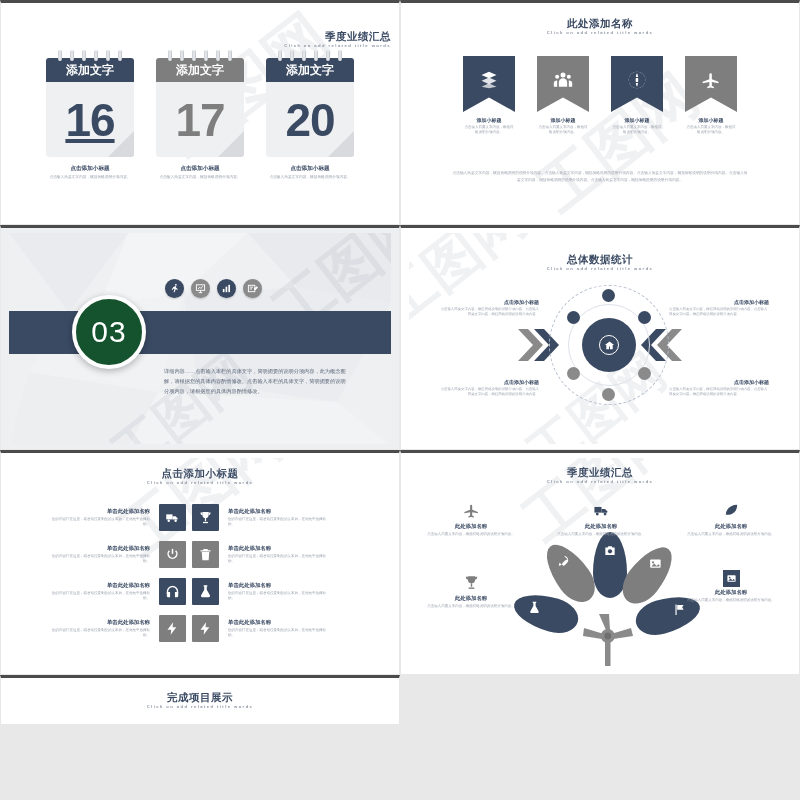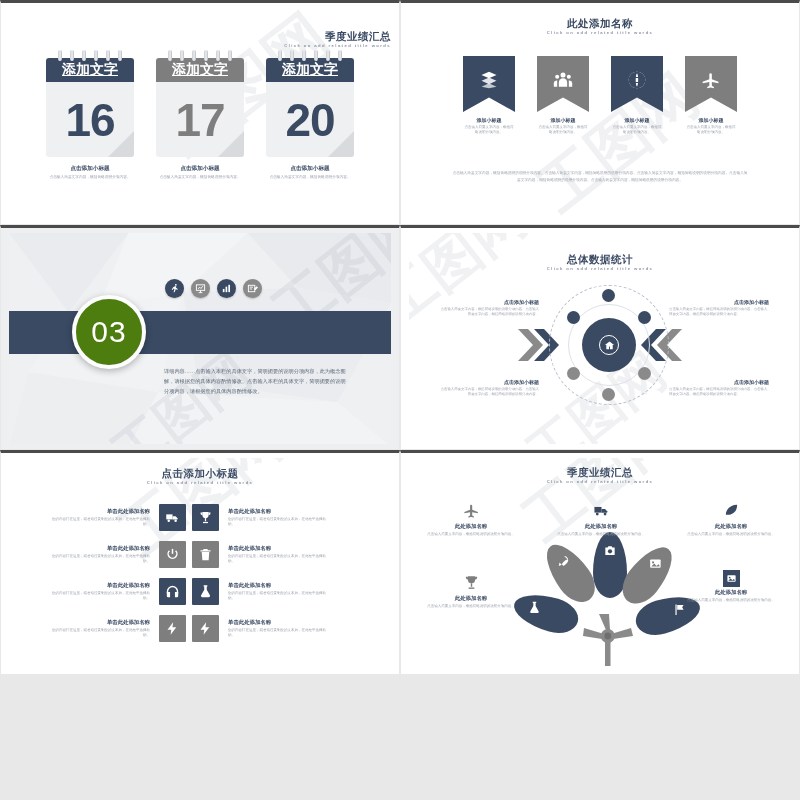--- a/index.html
+++ b/index.html
@@ -31,22 +31,22 @@
   .wm { position:absolute; pointer-events:none; color:rgba(140,150,165,.13);
         font-weight:bold; transform:rotate(-38deg); white-space:nowrap; }
 
   
   .cals{ position:absolute; left:0; right:0; top:42px; display:flex; justify-content:center; gap:22px;}
   .cal{ width:88px; }
   .rings{ display:flex; justify-content:space-around; padding:0 8px; height:11px;}
   .rings i{ display:block; width:3.4px;height:11px;border-radius:2px;
             background:linear-gradient(to right,#c9ccd1,#eceef1 55%,#b7bbc2); }
   .cal-head{ height:24px; display:flex;align-items:center;justify-content:center;
-             color:#fff;font-size:14px;font-weight:bold; margin-top:-3px;
-             border-radius:3px 3px 0 0;text-decoration:underline;}
+             color:#fff;font-size:12px;font-weight:bold; margin-top:-3px;
+             border-radius:3px 3px 0 0;}
   .cal-body{ height:75px; background:#eff0f1; border-radius:0 0 3px 3px;
              display:flex;align-items:center;justify-content:center; position:relative; overflow:hidden;}
   .cal-body b{ font-size:46px; line-height:46px; font-weight:bold; letter-spacing:-1px;}
   .cal-body:after{ content:""; position:absolute; right:0;bottom:0;
             border-width:0 0 26px 26px; border-style:solid;
             border-color:transparent transparent #d8dadd transparent; }
   .cal-cap{ text-align:center; margin-top:8px; }
   .cal-cap h4{ font-size:5.6px;color:#3a4a63;font-weight:bold;margin-bottom:2px;}
   .cal-cap p{ font-size:3.7px;line-height:5.4px;color:#9aa1ad;}
 
@@ -60,21 +60,21 @@
   .ban h4{ text-align:center; font-size:5px;font-weight:bold;color:#3a4a63; margin-top:5px;}
   .ban p{ text-align:center; font-size:3.5px;line-height:5.2px;color:#9aa1ad; margin-top:2px;}
   .bfoot{ position:absolute; left:42px;right:42px;top:162px; text-align:center;
           font-size:3.7px; line-height:7.4px; color:#9aa1ad;}
 
   
   .divider{ background:#eeeff1; }
   .poly{ position:absolute; inset:0; }
   .band{ position:absolute; left:0;right:0; top:78px; height:43px; background:#3a4a63; }
   .badge{ position:absolute; left:63px; top:62px; width:74px;height:74px;border-radius:50%;
-          background:#4d7c0f; border:4px solid #fdfdfd; box-shadow:0 2px 7px rgba(0,0,0,.28);
+          background:#14532d; border:4px solid #fdfdfd; box-shadow:0 2px 7px rgba(0,0,0,.28);
           display:flex;align-items:center;justify-content:center; color:#fff;
           font-size:30px; font-weight:300; letter-spacing:1px;}
   .dtitle{ position:absolute; left:155px; top:87px; color:#fff; font-size:20px; font-weight:bold; letter-spacing:2px;}
   .dbody{ position:absolute; left:155px; top:133px; width:185px; font-size:5.2px; line-height:10px; color:#5d6879;}
   .dicons{ position:absolute; left:156px; top:46px; display:flex; gap:7px;}
   .dicons .dc{ width:19px;height:19px;border-radius:50%; display:flex;align-items:center;justify-content:center;
                box-shadow:0 1px 2px rgba(0,0,0,.2);}
   .dicons .dc svg{ width:11px;height:11px; color:#fff;}
 
   
@@ -149,21 +149,21 @@
             <div class="rings">
                   <i></i>
                   <i></i>
                   <i></i>
                   <i></i>
                   <i></i>
                   <i></i>
                 </div>
             <div class="cal-head" style="background:#3a4a63;">添加文字</div>
             <div class="cal-body">
-              <b style="color:#3a4a63;">16</b>
+              <b style="color:#3a4a63;text-decoration:underline;">16</b>
             </div>
             <div class="cal-cap">
               <h4>点击添加小标题</h4>
               <p>点击输入简要文字内容，概括简略说明分项内容。</p>
             </div>
           </div>
           <div class="cal">
             <div class="rings">
                   <i></i>
                   <i></i>
@@ -597,16 +597,25 @@
                 </svg>
           </span>
           <h4>此处添加名称</h4>
           <p>点击输入简要文字内容，概括简略说明的说明分项内容。</p>
         </div>
       </div>
     </div>
   </div>
 
   <div class="row">
+    <div class="slide part">
+      <div class="slide-inner">
+        <div class="s-title" style="margin-top:8px;">
+          <div class="t-main">完成项目展示</div>
+          <div class="t-sub">Click on add related title words</div>
+        </div>
+
+      </div>
+    </div>
   </div>
 
 </div>
 </div>
 
 </body></html>

